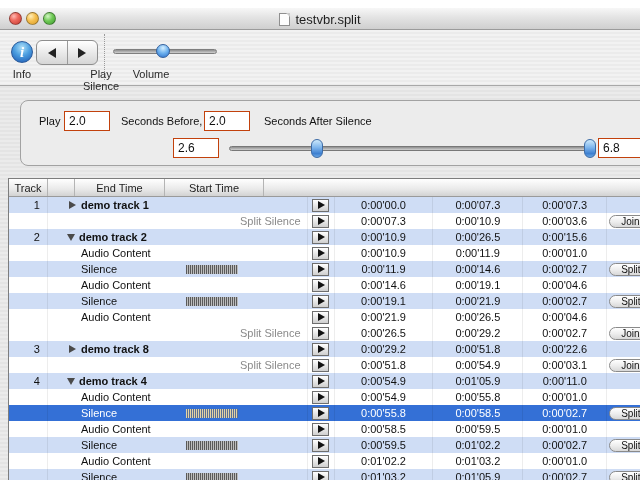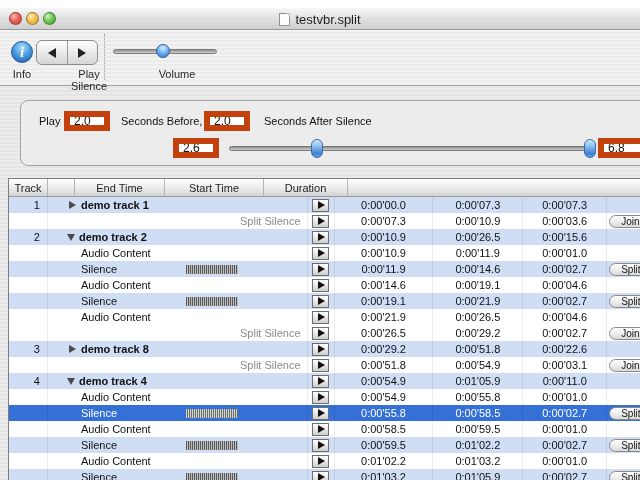--- a/index.html
+++ b/index.html
@@ -46,30 +46,30 @@
   .seg-btn + .seg-btn { border-left:1px solid #9a9a9a; }
   .tri-left-g  { width:0; height:0; border-right:8px solid #222; border-top:5px solid transparent; border-bottom:5px solid transparent; }
   .tri-right-g { width:0; height:0; border-left:8px solid #222; border-top:5px solid transparent; border-bottom:5px solid transparent; }
   .tb-sep { position:absolute; left:104px; top:4px; height:46px; border-left:1px dotted #9a9a9a; }
   .vol-track { position:absolute; left:113px; top:19px; width:104px; height:5px; border-radius:3px;
     background:linear-gradient(180deg,#8e8e8e,#cfcfcf); border:1px solid #7e7e7e; }
   .vol-knob { position:absolute; left:156px; top:14px; width:14px; height:14px; border-radius:50%;
     background:radial-gradient(circle at 50% 25%, #d5efff 0%, #6cb0ee 50%, #2a6cc8 100%); border:1px solid #33619e; }
   .tb-label { position:absolute; top:38px; font-size:11px; color:#2a2a2a; text-align:center; }
   .lbl-info { left:7px; width:30px; }
-  .lbl-playsil { left:34px; width:74px;padding-left:36px; }
-  .lbl-volume { left:137px; width:80px; }
+  .lbl-playsil { left:46px; width:74px;padding-left:36px; }
+  .lbl-volume { left:111px; width:80px; }
 
   
   .settings-box {
     position:absolute; left:20px; top:92px; width:660px; height:66px;
     background:#ececec; border:1px solid #a2a2a2; border-radius:8px;
   }
   .set-label { position:absolute; font-size:11px; color:#111; line-height:20px; }
-  .set-field { position:absolute; height:20px; font-size:12px; padding:0 4px; border:6px solid #c2410c;
+  .set-field { position:absolute; height:20px; font-size:12px; padding:0 4px; border:1px solid #c2410c;
     background:#fff; font-family:"Liberation Sans",sans-serif; color:#111; }
   .rng-track { position:absolute; left:208px; top:45px; width:364px; height:5px; border-radius:3px;
     background:linear-gradient(180deg,#8e8e8e,#d0d0d0); border:1px solid #787878; }
   .rng-handle { position:absolute; top:38px; width:12px; height:19px; border-radius:6px;
     background:linear-gradient(180deg,#cde9fb 0%,#7db4ec 45%,#3d7fd0 80%,#6aa6e4 100%); border:1px solid #3c6ba6; }
   .rng-h-min { left:290px; } .rng-h-max { left:563px; }
 
   
   .table { position:absolute; left:8px; top:170px; width:692px; height:312px;
     border-left:1px solid #7d7d7d; border-top:1px solid #7d7d7d; background:#fff; overflow:hidden; }
@@ -153,21 +153,20 @@
     <div class="rng-handle rng-h-max"></div>
     <input class="set-field" style="left: 577px; top: 37px; width: 50px;" value="6.8">
   </div>
 
   <div class="table">
     <div class="thead">
       <div class="th c-track">Track</div>
       <div class="th c-play"></div>
       <div class="th c-end">End Time</div>
       <div class="th c-start">Start Time</div>
-      <div class="th c-dur">Duration</div>
       <div class="th c-action"></div>
     </div>
     <div id="tbody">
         <div class="row blue">
           <div class="cell c-track">1</div>
           <div class="cell c-title">
             <span class="tri-right"></span>
             <span class="t-bold">demo track 1</span>
           </div>
           <div class="cell c-play">

